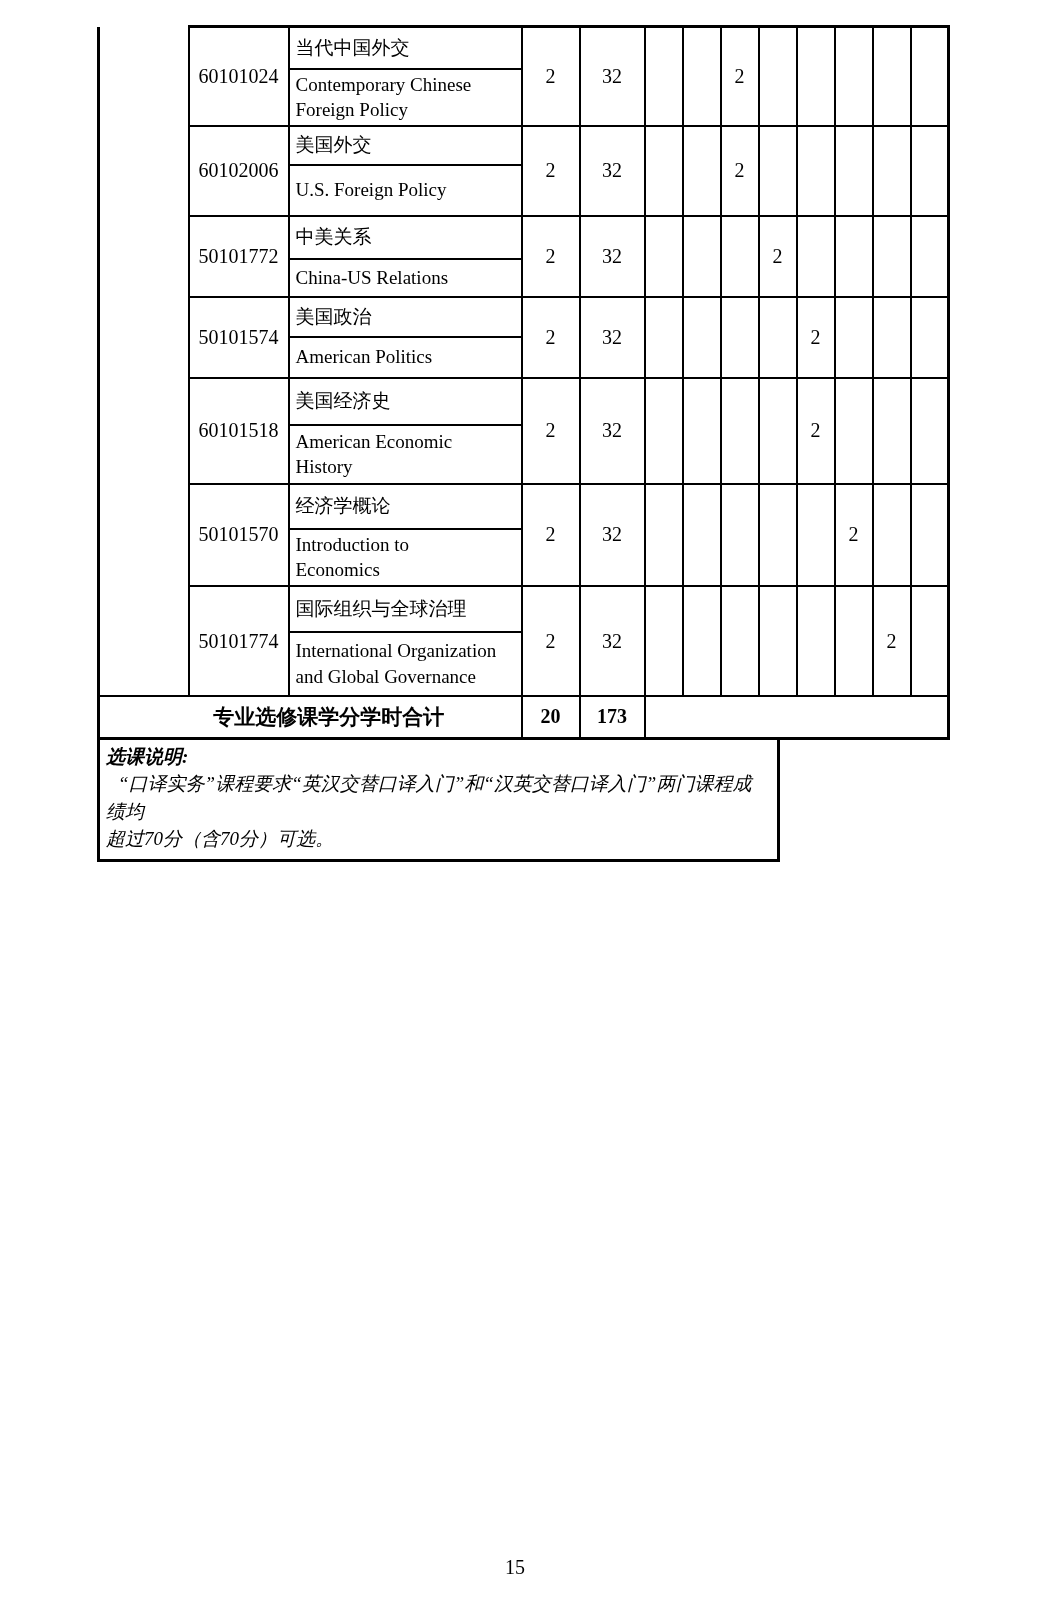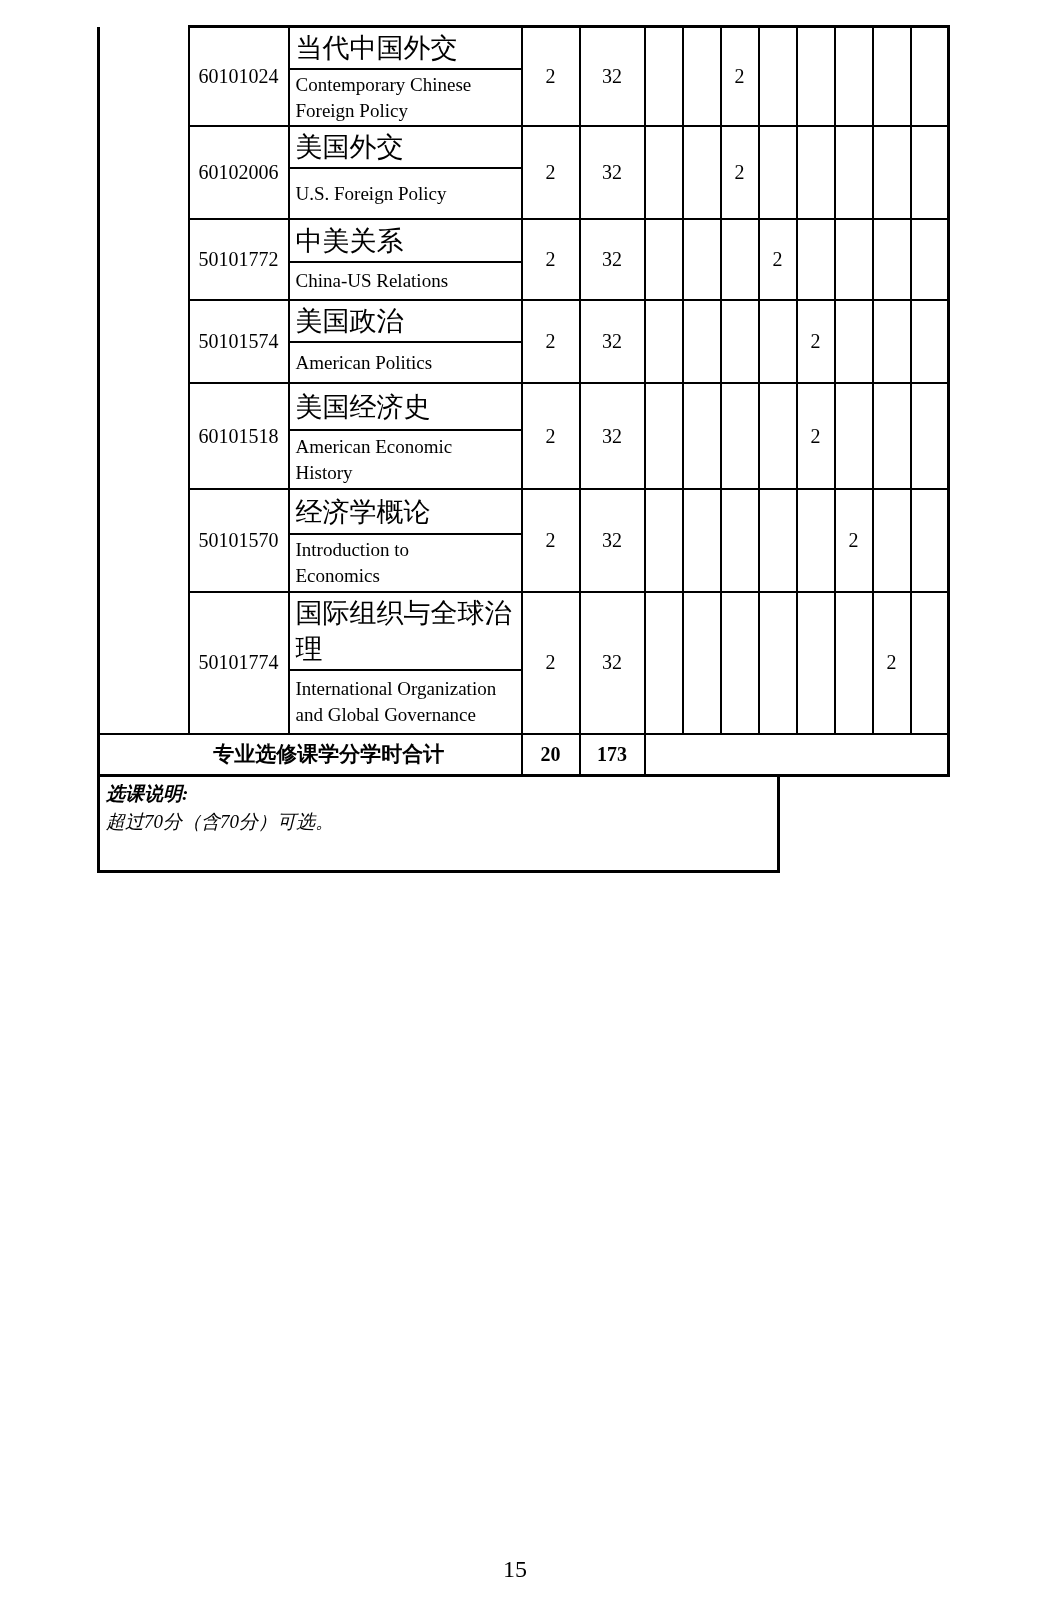--- a/index.html
+++ b/index.html
@@ -23,21 +23,21 @@
     vertical-align:middle;
     overflow:hidden;
   }
   td.cat{border-top:none;border-left:3px solid #000;}
   td.btop{border-top:3px solid #000;}
   td.bright{border-right:3px solid #000;}
   td.bbot{border-bottom:3px solid #000;}
   td.bleft{border-left:3px solid #000;padding-left:37px;}
   td.code{text-align:center;font-size:20px;font-family:Liberation Serif, serif;}
   td.name{text-align:left;padding:2px 4px 2px 6px;}
-  td.cn{font-size:27px;margin-left:33px;}
+  td.cn{font-size:19px;margin-left:33px;}
   td.en{font-size:19px;white-space:pre-line;line-height:1.35;margin-left:36px;}
   td.num{text-align:center;font-size:20px;}
   td.total-label{
     font-weight:bold;text-align:center;
     font-family:"Liberation Sans", sans-serif;
     font-size:21px;
   }
   td.bold{font-weight:bold;}
   tr.total-row-tr{height:42px;}
   .note{
@@ -50,21 +50,21 @@
     font-style:italic;
     font-size:19px;
     line-height:1.45;
   }
   .note-heading{font-weight:bold;}
   .note-line1{text-indent:12px;}
   .page-number{
     position:absolute;
     top:1556px;left:0;width:1030px;
     text-align:center;
-    font-size:24px;
+    font-size:20px;
   }
 </style>
 </head>
 <body>
 
 <div class="page">
   <div class="wrap">
     <table class="course-table">
       <colgroup>
         <col style="width:90px">
@@ -212,18 +212,19 @@
           <td colspan="3" class="total-label bleft bbot">专业选修课学分学时合计</td>
           <td class="num bold bbot">20</td>
           <td class="num bold bbot">173</td>
           <td colspan="8" class="bbot bright"></td>
         </tr>
       </tbody>
     </table>
 
     <div class="note">
       <div class="note-heading">选课说明:</div>
+      <div class="note-line1">“口译实务”课程要求“英汉交替口译入门”和“汉英交替口译入门”两门课程成绩均</div>
       <div>超过70分（含70分）可选。</div>
     </div>
   </div>
 
   <div class="page-number">15</div>
 </div>
 
 </body></html>

